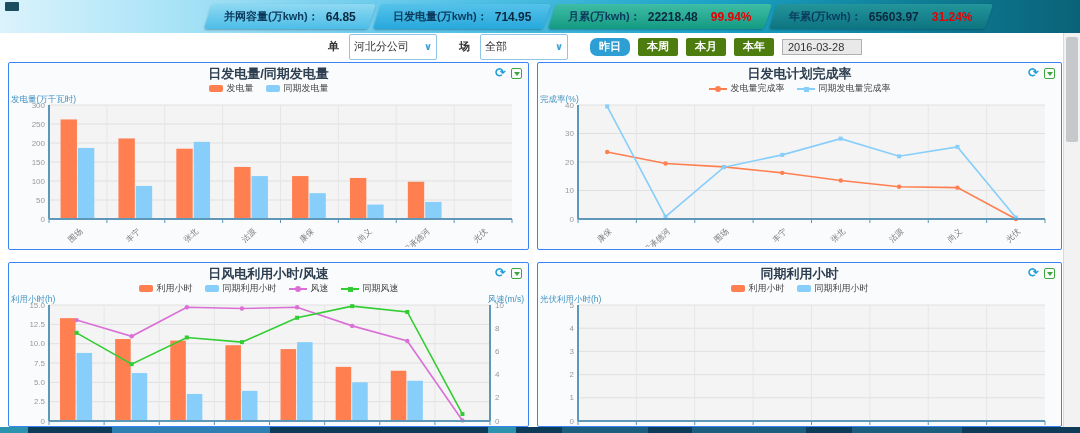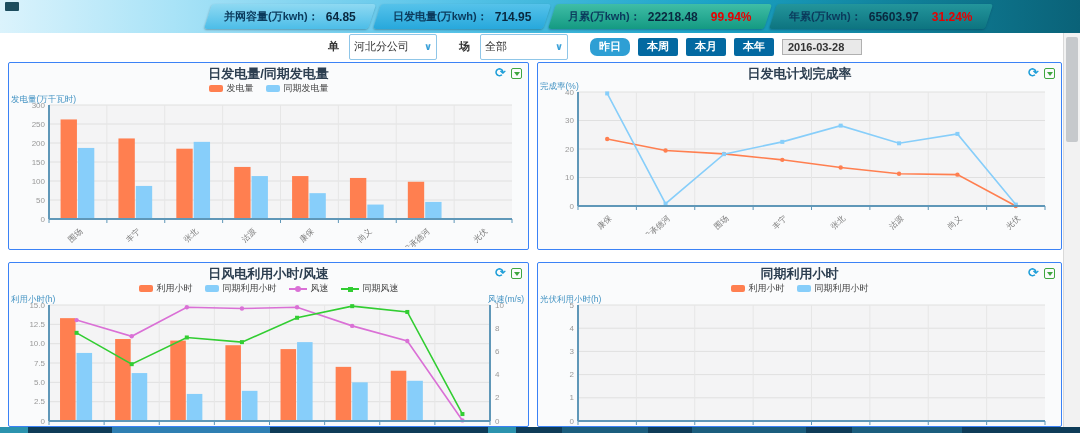--- a/index.html
+++ b/index.html
@@ -22,25 +22,25 @@
   .stat-pct { font-size:12px; font-weight:bold; color:#e60000; margin-left:6px; }
 
   
   .filter-row { position:absolute; left:0; top:33px; width:1063px; height:27px; background:#fff;
     display:flex; align-items:center; padding-left:328px; gap:8px; }
   .f-label { font-size:11px; color:#333; font-weight:bold; margin-right:2px; }
   .f-select { width:88px; height:19px; background:#fff; border:1px solid #8fc6e8; border-radius:2px;
     display:flex; align-items:center; justify-content:space-between; padding:12px 4px; font-size:11px; color:#333; cursor:pointer; }
   .f-select .chev { color:#3aa0d8; font-size:10px; font-weight:bold; }
   .gap { width:6px; }
-  .range-btn { min-width:40px; height:18px; border:none; border-radius:2px; background:#0369a1; color:#fff;
+  .range-btn { min-width:40px; height:18px; border:none; border-radius:2px; background:#4d7c0f; color:#fff;
     font-size:11px; font-weight:bold; padding:0 8px; cursor:pointer; font-family:inherit; }
   .range-btn.active { background:#2e9fd4;border-radius:7px; }
   .date-box { width:80px; height:16px; background:#e9e9e9; border:1px solid #b0b0b0; font-size:11px;
-    color:#333; display:flex; align-items:center; padding:0 5px;font-weight:bold; }
+    color:#333; display:flex; align-items:center; padding:0 5px; }
 
   
   .charts { position:absolute; left:0; top:60px; width:1063px; padding:2px 0 0 8px; background:#fff;
     display:grid; grid-template-columns:521px 525px; grid-template-rows:188px 165px; column-gap:8px; row-gap:12px; }
   .panel { background:#fafbfc; border:1px solid #3b82f6; border-radius:2px; overflow:hidden; position:relative; }
   .panel-title-row { position:relative; height:16px; margin-top:3px; }
   .panel-title { text-align:center; font-size:13px; font-weight:bold; color:#2c3e50; line-height:16px; }
   .panel-icons { position:absolute; right:6px; top:1px; display:flex; gap:5px; align-items:center; }
   .icon-refresh { color:#1e9ed8; font-size:13px; font-weight:bold; line-height:12px; cursor:pointer; }
   .icon-export { width:11px; height:11px; border:1px solid #3fa63f; border-radius:2px; position:relative; cursor:pointer; display:inline-block; }
@@ -201,20 +201,34 @@
   </div>
 
   <div class="panel">
     <div class="panel-title-row">
       <div class="panel-title">日发电计划完成率</div>
       <div class="panel-icons">
         <span class="icon-refresh">⟳</span>
         <span class="icon-export"></span>
       </div>
     </div>
+    <div class="legend" id="legend-c2">
+        <span class="lg-item">
+          <span class="lg-line" style="background: rgb(255, 127, 80);">
+            <span class="lg-mk-dot" style="background: rgb(255, 127, 80);"></span>
+          </span>
+          <span class="lg-label">发电量完成率</span>
+        </span>
+        <span class="lg-item">
+          <span class="lg-line" style="background: rgb(135, 206, 250);">
+            <span class="lg-mk-rect" style="background: rgb(135, 206, 250);"></span>
+          </span>
+          <span class="lg-label">同期发电量完成率</span>
+        </span>
+      </div>
     <svg id="c2" width="521" height="152" viewBox="0 0 521 152">
         <rect x="40" y="10" width="467" height="114" fill="#f4f4f5"></rect>
         <text x="36" y="126.5" text-anchor="end" font-size="8" fill="#999">0</text>
         <line x1="40" y1="95.5" x2="507" y2="95.5" stroke="#e0e0e0"></line>
         <text x="36" y="98" text-anchor="end" font-size="8" fill="#999">10</text>
         <line x1="40" y1="67" x2="507" y2="67" stroke="#e0e0e0"></line>
         <text x="36" y="69.5" text-anchor="end" font-size="8" fill="#999">20</text>
         <line x1="40" y1="38.5" x2="507" y2="38.5" stroke="#e0e0e0"></line>
         <text x="36" y="41" text-anchor="end" font-size="8" fill="#999">30</text>
         <line x1="40" y1="10" x2="507" y2="10" stroke="#e0e0e0"></line>

